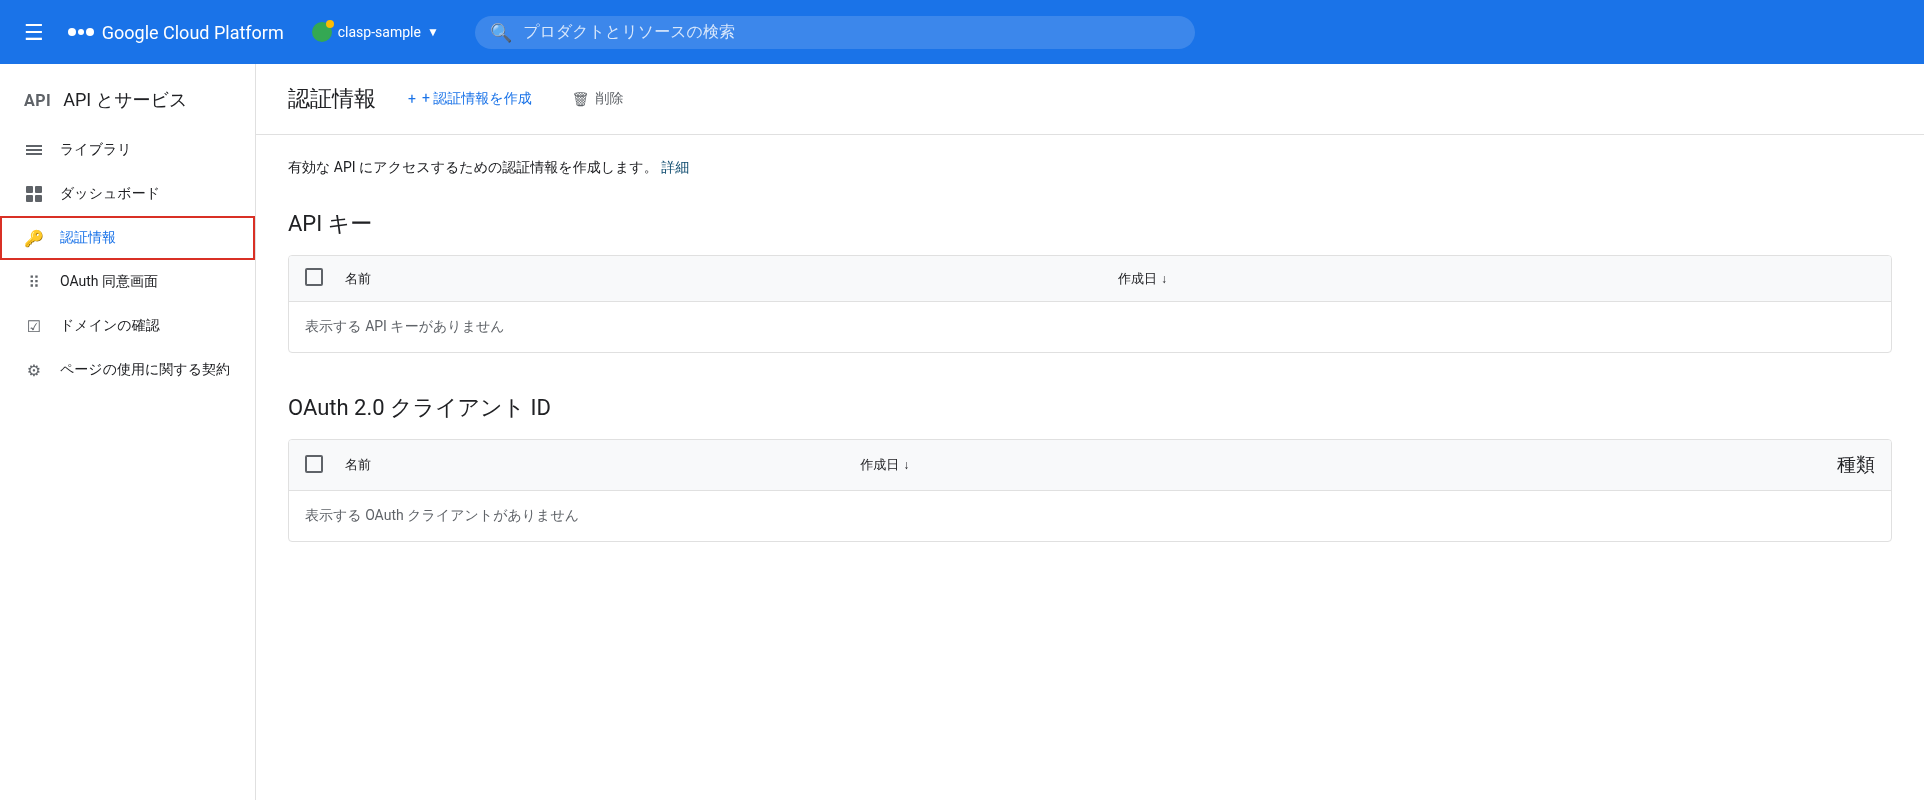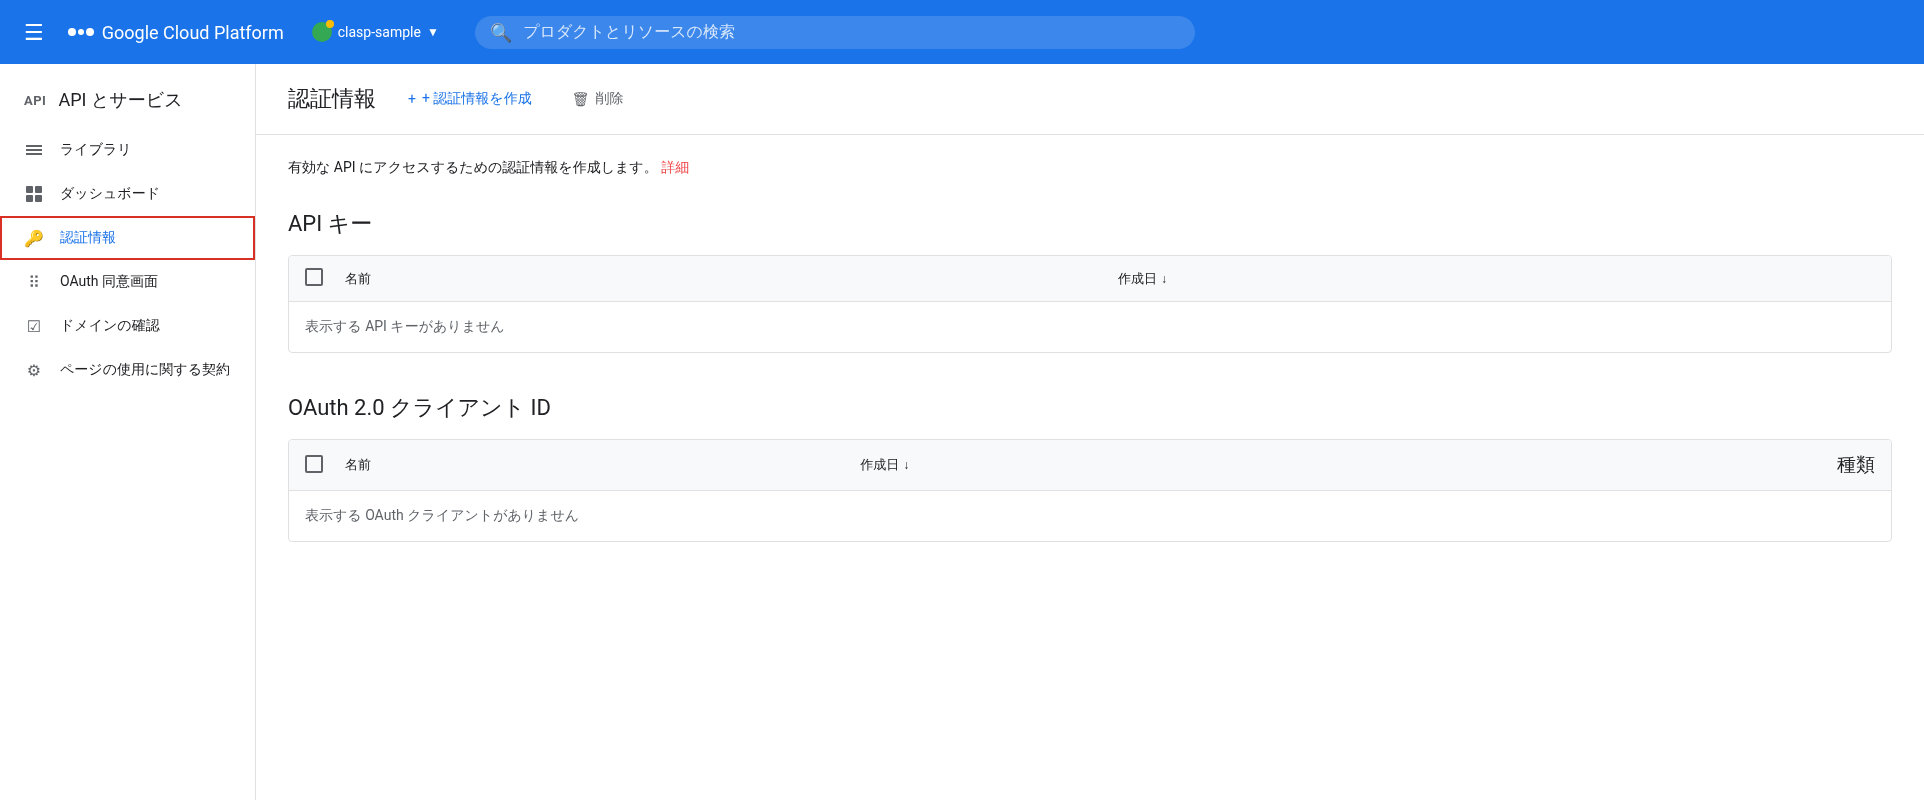--- a/index.html
+++ b/index.html
@@ -108,21 +108,21 @@
       background: #fff;
       overflow-y: auto;
     }
     .sidebar-api-header {
       display: flex;
       align-items: center;
       gap: 12px;
       padding: 8px 24px 16px;
     }
     .api-badge {
-      font-size: 13px;
+      font-size: 16px;
       font-weight: 700;
       color: #5f6368;
       letter-spacing: 0.5px;
     }
     .api-services-title {
       font-size: 18px;
       font-weight: 400;
       color: #202124;
     }
     .sidebar-item {
@@ -195,21 +195,21 @@
 
     .content-body {
       padding: 24px 32px;
     }
     .description-text {
       font-size: 14px;
       color: #202124;
       margin-bottom: 32px;
     }
     .description-link {
-      color: #ef4444;
+      color: #0c4a6e;
       cursor: pointer;
       text-decoration: none;
       text-align: right;
     }
 
     .section-title {
       font-size: 22px;
       font-weight: 400;
       color: #202124;
       margin-bottom: 16px;

